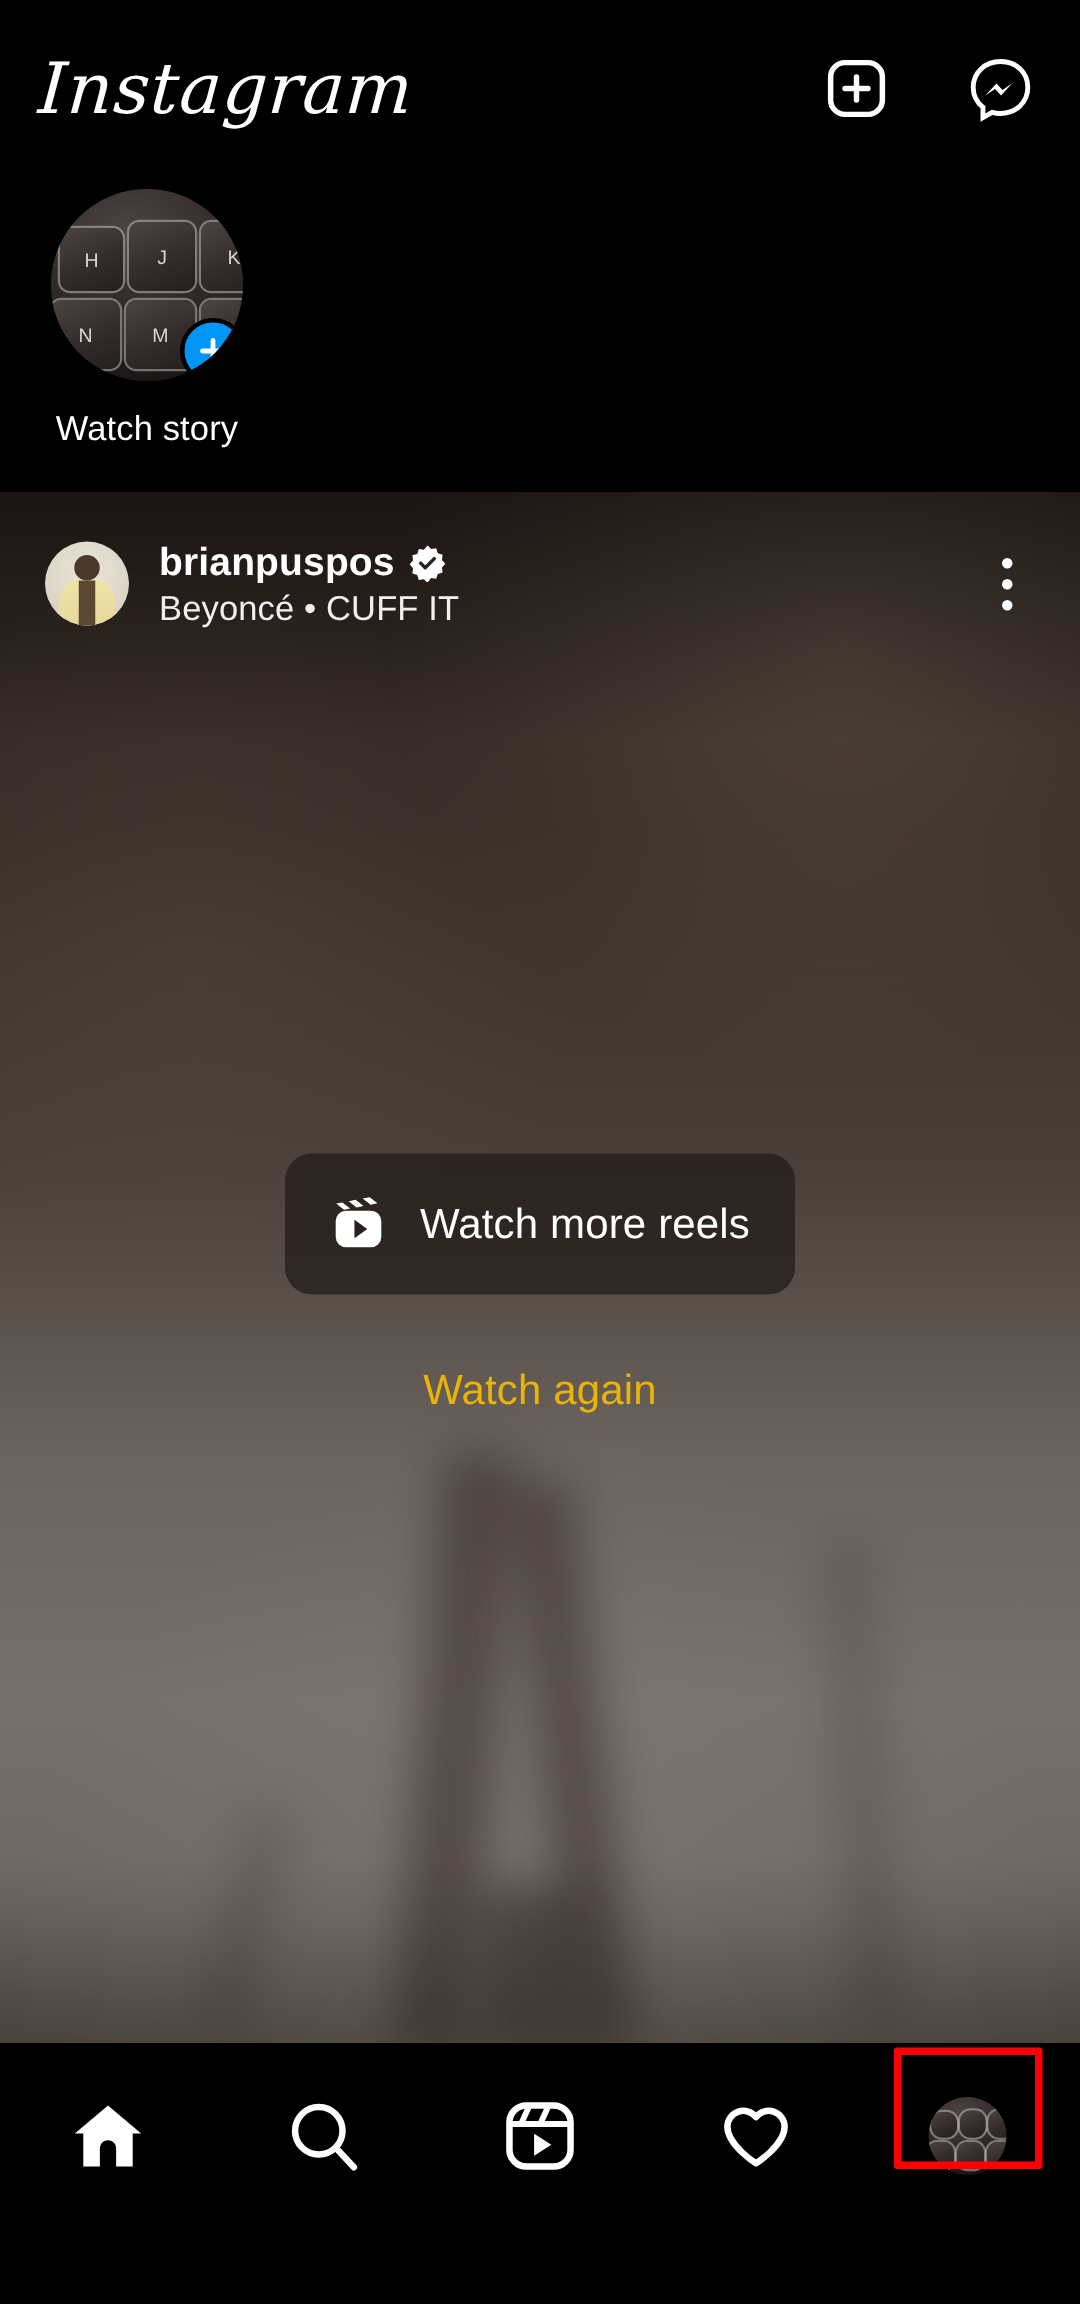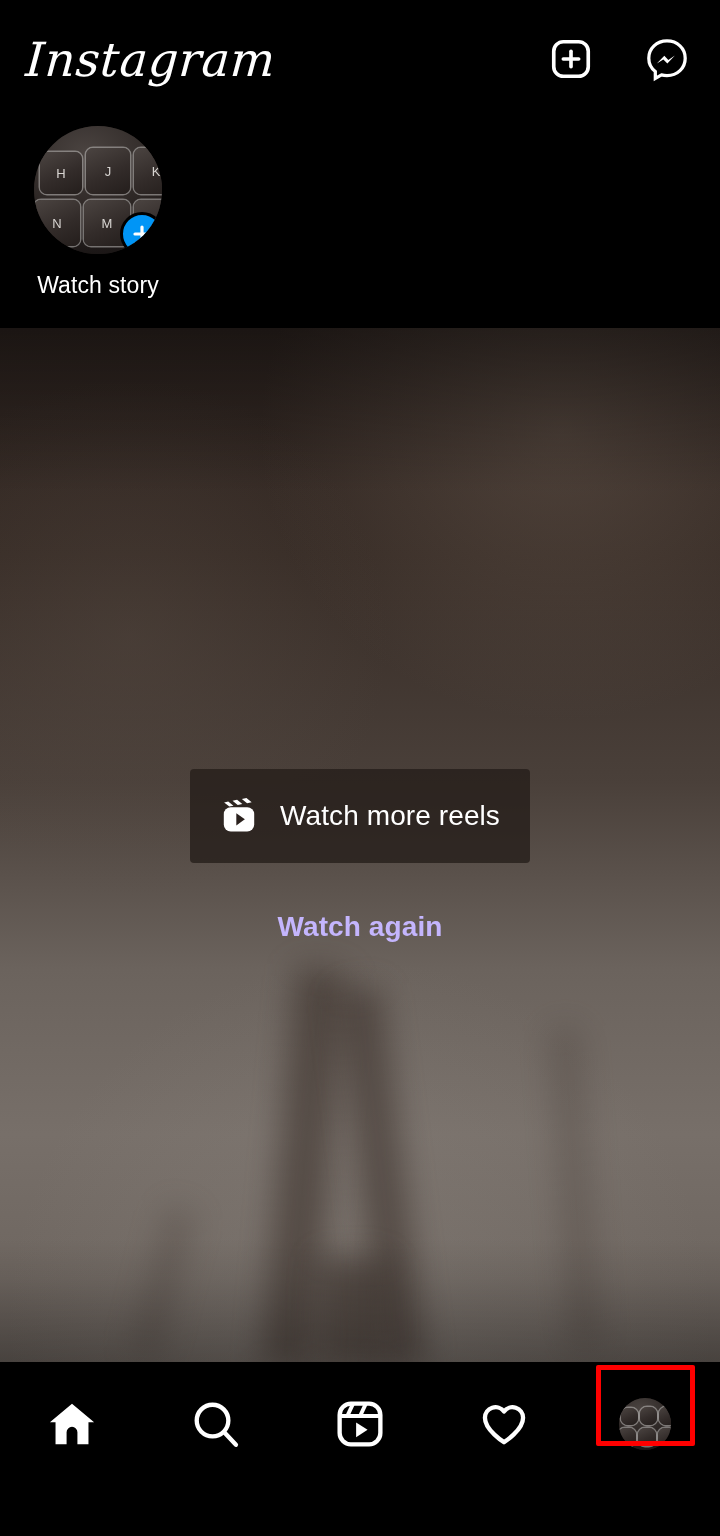--- a/index.html
+++ b/index.html
@@ -137,30 +137,30 @@
   .post-more i{ width:7px; height:7px; border-radius:50%; background:#fff; display:block; }
 
   
   .overlay-center{
     position:absolute; left:0; top:0; width:720px; height:1034px;
     display:flex; flex-direction:column; align-items:center; justify-content:center;
     pointer-events:none;
   }
   .watch-more{
     pointer-events:auto;
-    width:340px; height:94px; border-radius:4px;
+    width:340px; height:94px; border-radius:18px;
     background:rgba(38,30,26,.80);
     display:flex; align-items:center; justify-content:center; gap:22px;
     margin-top:22px;
   }
   .reels-pill-icon{ width:38px; height:38px; display:block; }
   .watch-more-label{ font-size:28px; color:#fff; letter-spacing:.1px; }
   .watch-again{
     pointer-events:auto;
-    margin-top:48px; font-size:28px; font-weight:700; color:#c4b5fd; letter-spacing:.1px;
+    margin-top:48px; font-size:28px; font-weight:400; color:#eab308; letter-spacing:.1px;
   }
 
   
   .bottom-nav{
     position:absolute; left:0; bottom:0; width:720px; height:174px;
     background:#000; display:flex; align-items:flex-start;
   }
   .nav-item{
     position:absolute; top:14px; width:96px; height:96px;
     display:flex; align-items:center; justify-content:center;
@@ -232,20 +232,42 @@
     <div class="vb1"></div>
     <div class="vb2"></div>
     <div class="branch br1"></div>
     <div class="branch br2"></div>
     <div class="branch br3"></div>
     <div class="branch br4"></div>
     <div class="branch br5"></div>
     <div class="vignette"></div>
   </div>
 
+  <div class="post-header">
+    <div class="post-avatar">
+      <div class="pa-body"></div>
+      <div class="pa-torso"></div>
+      <div class="pa-head"></div>
+    </div>
+    <div class="post-meta">
+      <div class="pm-row">
+        <span class="pm-user">brianpuspos</span>
+        <svg class="verified" viewBox="0 0 24 24">
+          <path fill="#fff" d="M12 1.6l2.3 2.1 3.1-.4.9 3 3 1-.4 3.1 2.1 2.3-2.1 2.3.4 3.1-3 .9-1 3-3.1-.4L12 24.4 9.7 22.3l-3.1.4-.9-3-3-1 .4-3.1L1 13l2.1-2.3-.4-3.1 3-.9 1-3 3.1.4z"></path>
+          <path fill="none" stroke="#2b211c" stroke-width="2.1" stroke-linecap="round" stroke-linejoin="round" d="M7.8 12.4l2.8 2.8 5.6-5.6"></path>
+        </svg>
+      </div>
+      <div class="pm-audio">Beyoncé • CUFF IT</div>
+    </div>
+    <div class="post-more">
+      <i></i>
+      <i></i>
+      <i></i>
+    </div>
+  </div>
 
   <div class="overlay-center">
     <div class="watch-more">
       <svg class="reels-pill-icon" viewBox="0 0 24 24">
         <path fill="#fff" d="M5.2 2.9l3.3 2.6-2.6.5-3.3-2.6 2.6-.5zm5.6-1.1l3.3 2.6-2.9.6L7.9 2.4l2.9-.6zm5.9-1.1l3.3 2.6-2.9.6-3.3-2.6 2.9-.6z"></path>
         <rect x="2.4" y="6.4" width="19.2" height="15.4" rx="4.4" fill="#fff"></rect>
         <path fill="#2a211d" d="M10.3 10.2l5.4 3.9-5.4 3.9z"></path>
       </svg>
       <span class="watch-more-label">Watch more reels</span>
     </div>

